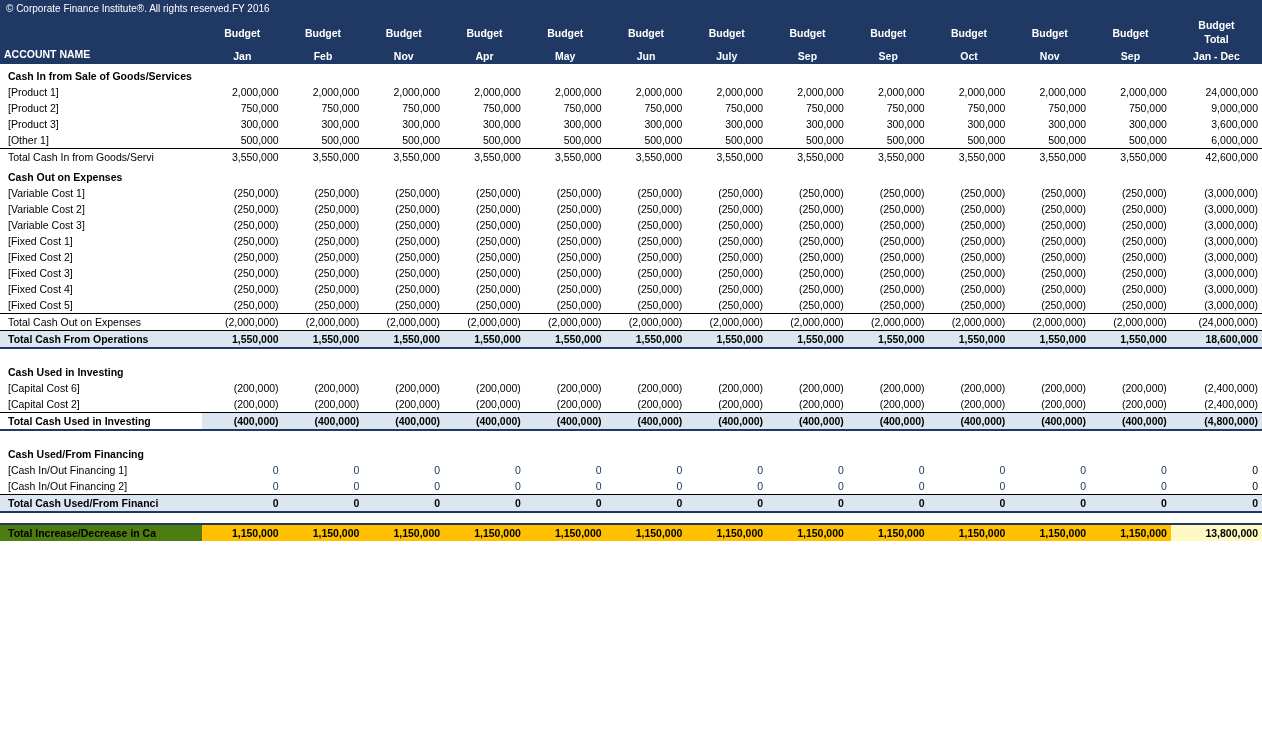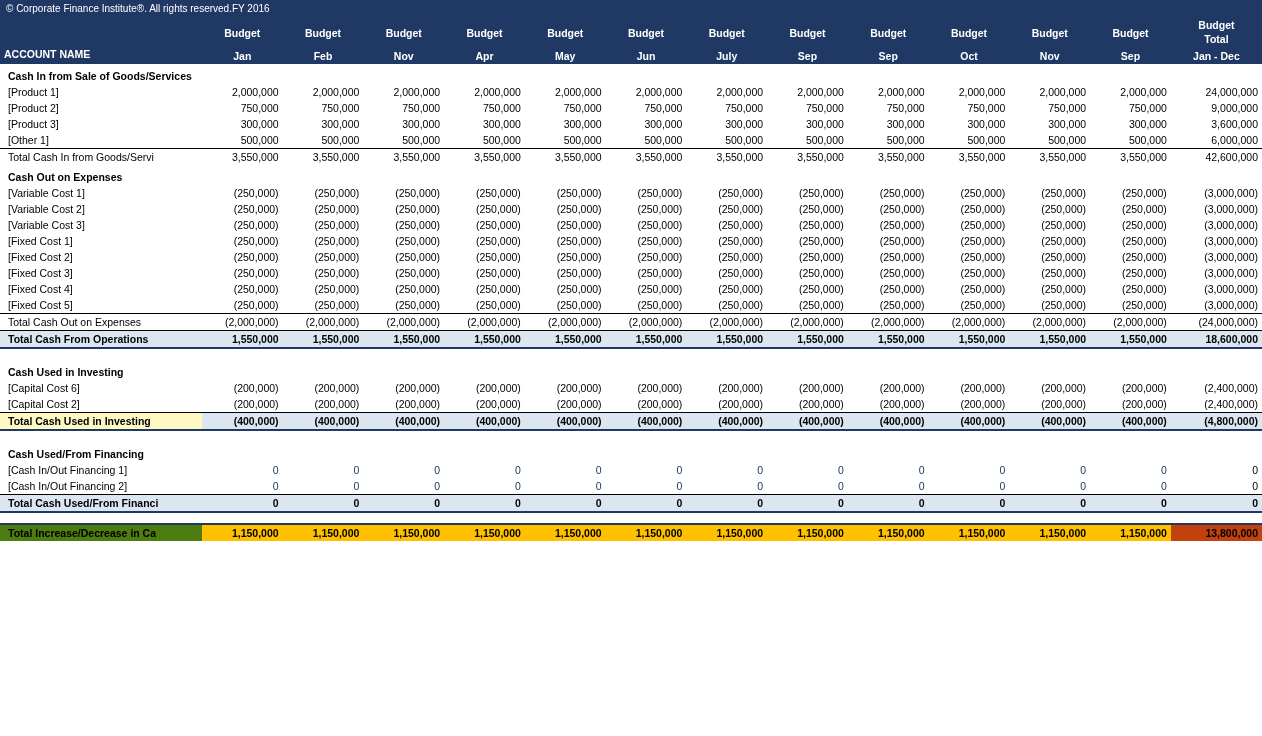--- a/index.html
+++ b/index.html
@@ -410,21 +410,21 @@
         <td class="number">(200,000)</td>
         <td class="number">(200,000)</td>
         <td class="number">(200,000)</td>
         <td class="number">(200,000)</td>
         <td class="number">(200,000)</td>
         <td class="number">(200,000)</td>
         <td class="number">(200,000)</td>
         <td class="number">(2,400,000)</td>
       </tr>
       <tr style="background-color: rgb(220, 230, 241);">
-        <td class="account-name" style="font-weight: bold; border-top: 1px solid rgb(0, 0, 0); border-bottom: 2px solid rgb(31, 56, 100); background-color: #fef9c3; margin-top: 36px;">Total Cash Used in Investing</td>
+        <td class="account-name" style="font-weight: bold; border-top: 1px solid rgb(0, 0, 0); border-bottom: 2px solid rgb(31, 56, 100); background-color: #ffffff; margin-top: 36px;">Total Cash Used in Investing</td>
         <td class="number" style="font-weight: bold; border-top: 1px solid rgb(0, 0, 0); border-bottom: 2px solid rgb(31, 56, 100); background-color: rgb(220, 230, 241);">(400,000)</td>
         <td class="number" style="font-weight: bold; border-top: 1px solid rgb(0, 0, 0); border-bottom: 2px solid rgb(31, 56, 100); background-color: rgb(220, 230, 241);">(400,000)</td>
         <td class="number" style="font-weight: bold; border-top: 1px solid rgb(0, 0, 0); border-bottom: 2px solid rgb(31, 56, 100); background-color: rgb(220, 230, 241);">(400,000)</td>
         <td class="number" style="font-weight: bold; border-top: 1px solid rgb(0, 0, 0); border-bottom: 2px solid rgb(31, 56, 100); background-color: rgb(220, 230, 241);">(400,000)</td>
         <td class="number" style="font-weight: bold; border-top: 1px solid rgb(0, 0, 0); border-bottom: 2px solid rgb(31, 56, 100); background-color: rgb(220, 230, 241);">(400,000)</td>
         <td class="number" style="font-weight: bold; border-top: 1px solid rgb(0, 0, 0); border-bottom: 2px solid rgb(31, 56, 100); background-color: rgb(220, 230, 241);">(400,000)</td>
         <td class="number" style="font-weight: bold; border-top: 1px solid rgb(0, 0, 0); border-bottom: 2px solid rgb(31, 56, 100); background-color: rgb(220, 230, 241);">(400,000)</td>
         <td class="number" style="font-weight: bold; border-top: 1px solid rgb(0, 0, 0); border-bottom: 2px solid rgb(31, 56, 100); background-color: rgb(220, 230, 241);">(400,000)</td>
         <td class="number" style="font-weight: bold; border-top: 1px solid rgb(0, 0, 0); border-bottom: 2px solid rgb(31, 56, 100); background-color: rgb(220, 230, 241);">(400,000)</td>
         <td class="number" style="font-weight: bold; border-top: 1px solid rgb(0, 0, 0); border-bottom: 2px solid rgb(31, 56, 100); background-color: rgb(220, 230, 241);">(400,000)</td>
@@ -522,16 +522,16 @@
         <td class="number" style="font-weight: bold; border-top: 2px solid rgb(31, 56, 100); background-color: rgb(255, 192, 0);">1,150,000</td>
         <td class="number" style="font-weight: bold; border-top: 2px solid rgb(31, 56, 100); background-color: rgb(255, 192, 0);">1,150,000</td>
         <td class="number" style="font-weight: bold; border-top: 2px solid rgb(31, 56, 100); background-color: rgb(255, 192, 0);">1,150,000</td>
         <td class="number" style="font-weight: bold; border-top: 2px solid rgb(31, 56, 100); background-color: rgb(255, 192, 0);">1,150,000</td>
         <td class="number" style="font-weight: bold; border-top: 2px solid rgb(31, 56, 100); background-color: rgb(255, 192, 0);">1,150,000</td>
         <td class="number" style="font-weight: bold; border-top: 2px solid rgb(31, 56, 100); background-color: rgb(255, 192, 0);">1,150,000</td>
         <td class="number" style="font-weight: bold; border-top: 2px solid rgb(31, 56, 100); background-color: rgb(255, 192, 0);">1,150,000</td>
         <td class="number" style="font-weight: bold; border-top: 2px solid rgb(31, 56, 100); background-color: rgb(255, 192, 0);">1,150,000</td>
         <td class="number" style="font-weight: bold; border-top: 2px solid rgb(31, 56, 100); background-color: rgb(255, 192, 0);">1,150,000</td>
         <td class="number" style="font-weight: bold; border-top: 2px solid rgb(31, 56, 100); background-color: rgb(255, 192, 0);">1,150,000</td>
-        <td class="number" style="font-weight: bold; border-top: 2px solid rgb(31, 56, 100); background-color: #c2410c;">13,800,000</td>
+        <td class="number" style="font-weight: bold; border-top: 2px solid rgb(31, 56, 100); background-color: #fef9c3;">13,800,000</td>
       </tr>
     </tbody>
 </table>
 
 </body></html>

